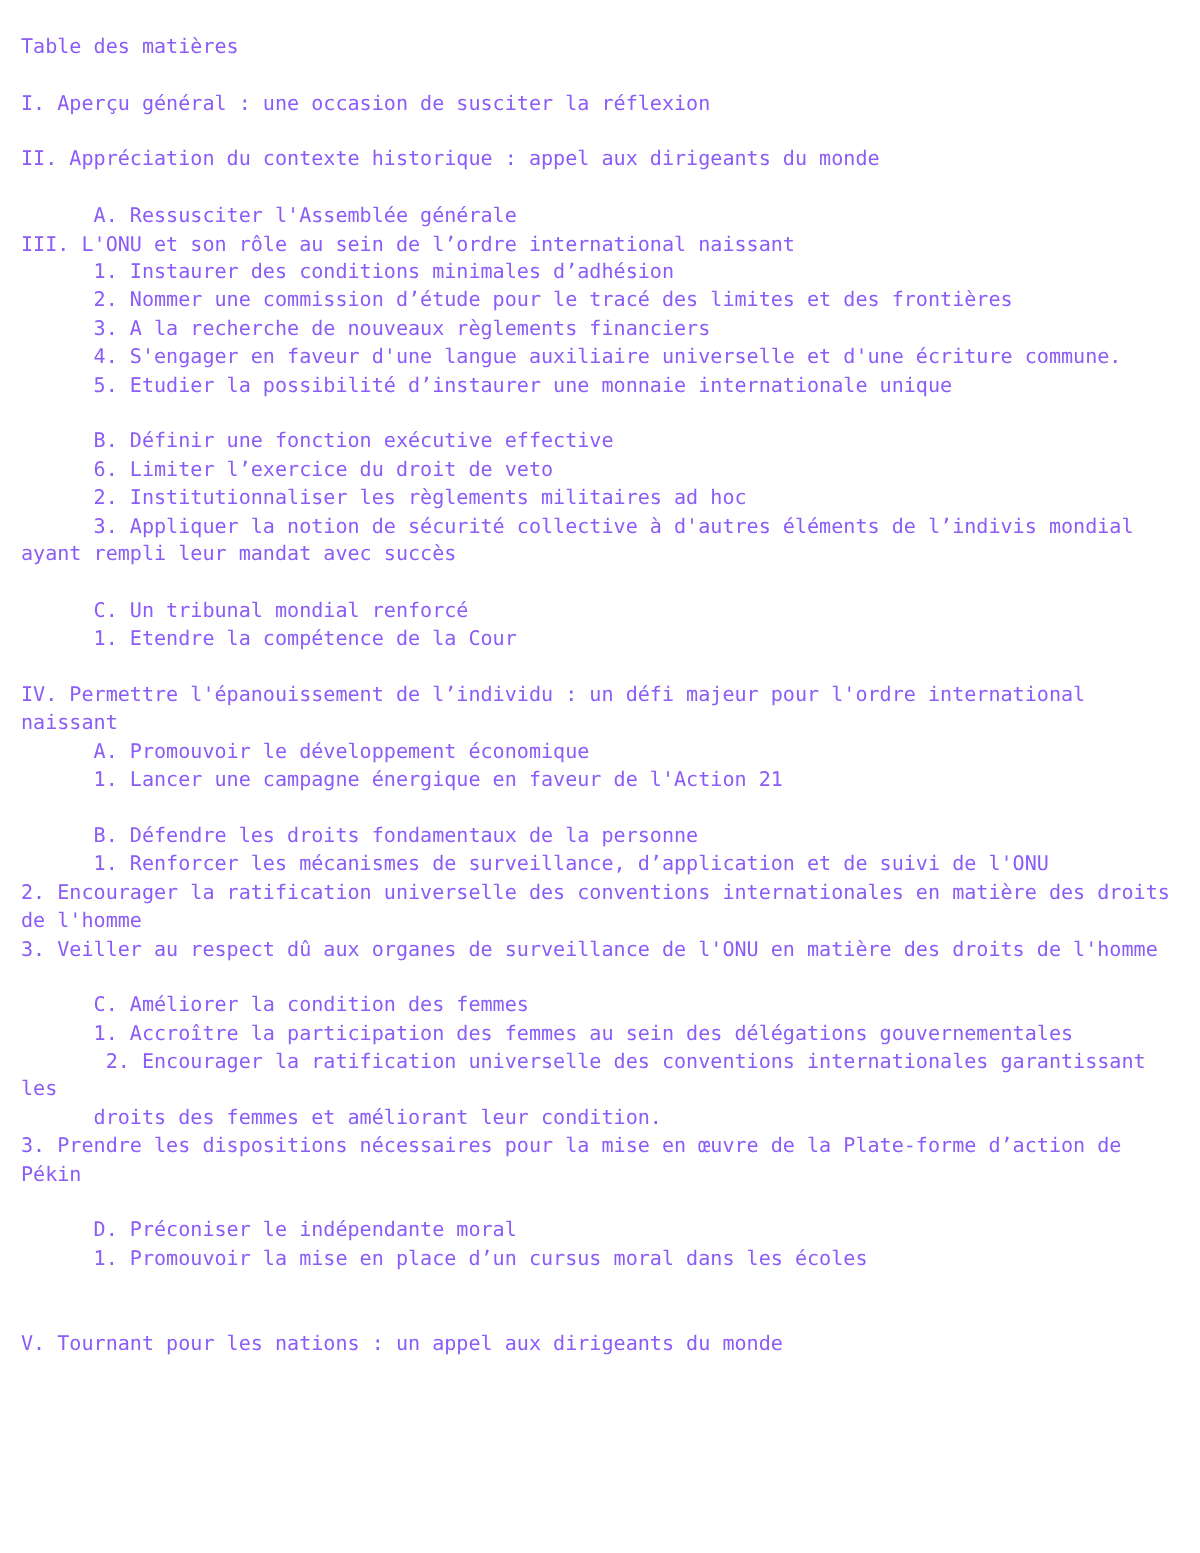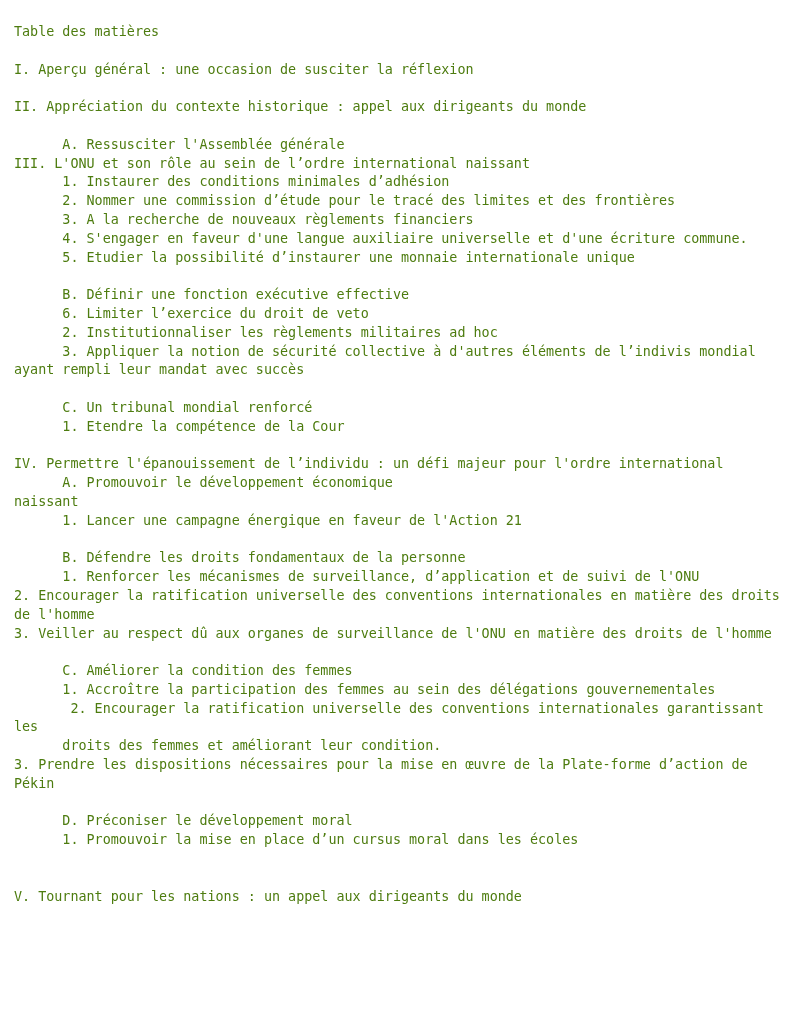--- a/index.html
+++ b/index.html
@@ -11,21 +11,21 @@
     position: relative;
     width: 800px;
     height: 1035px;
     background: #ffffff;
     overflow: hidden;
   }
   .toc {
     padding: 23px 6px 0 14px;
     font-family: "DejaVu Sans Mono", "Liberation Mono", monospace;
     font-size: 13.4px;
-    color: #4d7c0f;
+    color: #8b5cf6;
   }
   .line {
     white-space: pre;
     height: 18.8px;
     line-height: 18.8px;
   }
 </style>
 </head>
 <body>
 
@@ -48,38 +48,38 @@
       <div class="line">      B. Définir une fonction exécutive effective</div>
       <div class="line">      6. Limiter l’exercice du droit de veto</div>
       <div class="line">      2. Institutionnaliser les règlements militaires ad hoc</div>
       <div class="line">      3. Appliquer la notion de sécurité collective à d'autres éléments de l’indivis mondial</div>
       <div class="line">ayant rempli leur mandat avec succès</div>
       <div class="line"></div>
       <div class="line">      C. Un tribunal mondial renforcé</div>
       <div class="line">      1. Etendre la compétence de la Cour</div>
       <div class="line"></div>
       <div class="line">IV. Permettre l'épanouissement de l’individu : un défi majeur pour l'ordre international</div>
+      <div class="line">naissant</div>
       <div class="line">      A. Promouvoir le développement économique</div>
-      <div class="line">naissant</div>
       <div class="line">      1. Lancer une campagne énergique en faveur de l'Action 21</div>
       <div class="line"></div>
       <div class="line">      B. Défendre les droits fondamentaux de la personne</div>
       <div class="line">      1. Renforcer les mécanismes de surveillance, d’application et de suivi de l'ONU</div>
       <div class="line">2. Encourager la ratification universelle des conventions internationales en matière des droits</div>
       <div class="line">de l'homme</div>
       <div class="line">3. Veiller au respect dû aux organes de surveillance de l'ONU en matière des droits de l'homme</div>
       <div class="line"></div>
       <div class="line">      C. Améliorer la condition des femmes</div>
       <div class="line">      1. Accroître la participation des femmes au sein des délégations gouvernementales</div>
       <div class="line">       2. Encourager la ratification universelle des conventions internationales garantissant</div>
       <div class="line">les</div>
       <div class="line">      droits des femmes et améliorant leur condition.</div>
       <div class="line">3. Prendre les dispositions nécessaires pour la mise en œuvre de la Plate-forme d’action de</div>
       <div class="line">Pékin</div>
       <div class="line"></div>
-      <div class="line">      D. Préconiser le développement moral</div>
+      <div class="line">      D. Préconiser le indépendante moral</div>
       <div class="line">      1. Promouvoir la mise en place d’un cursus moral dans les écoles</div>
       <div class="line"></div>
       <div class="line"></div>
       <div class="line">V. Tournant pour les nations : un appel aux dirigeants du monde</div>
       <div class="line"></div>
     </div>
 </div>
 
 </body></html>

